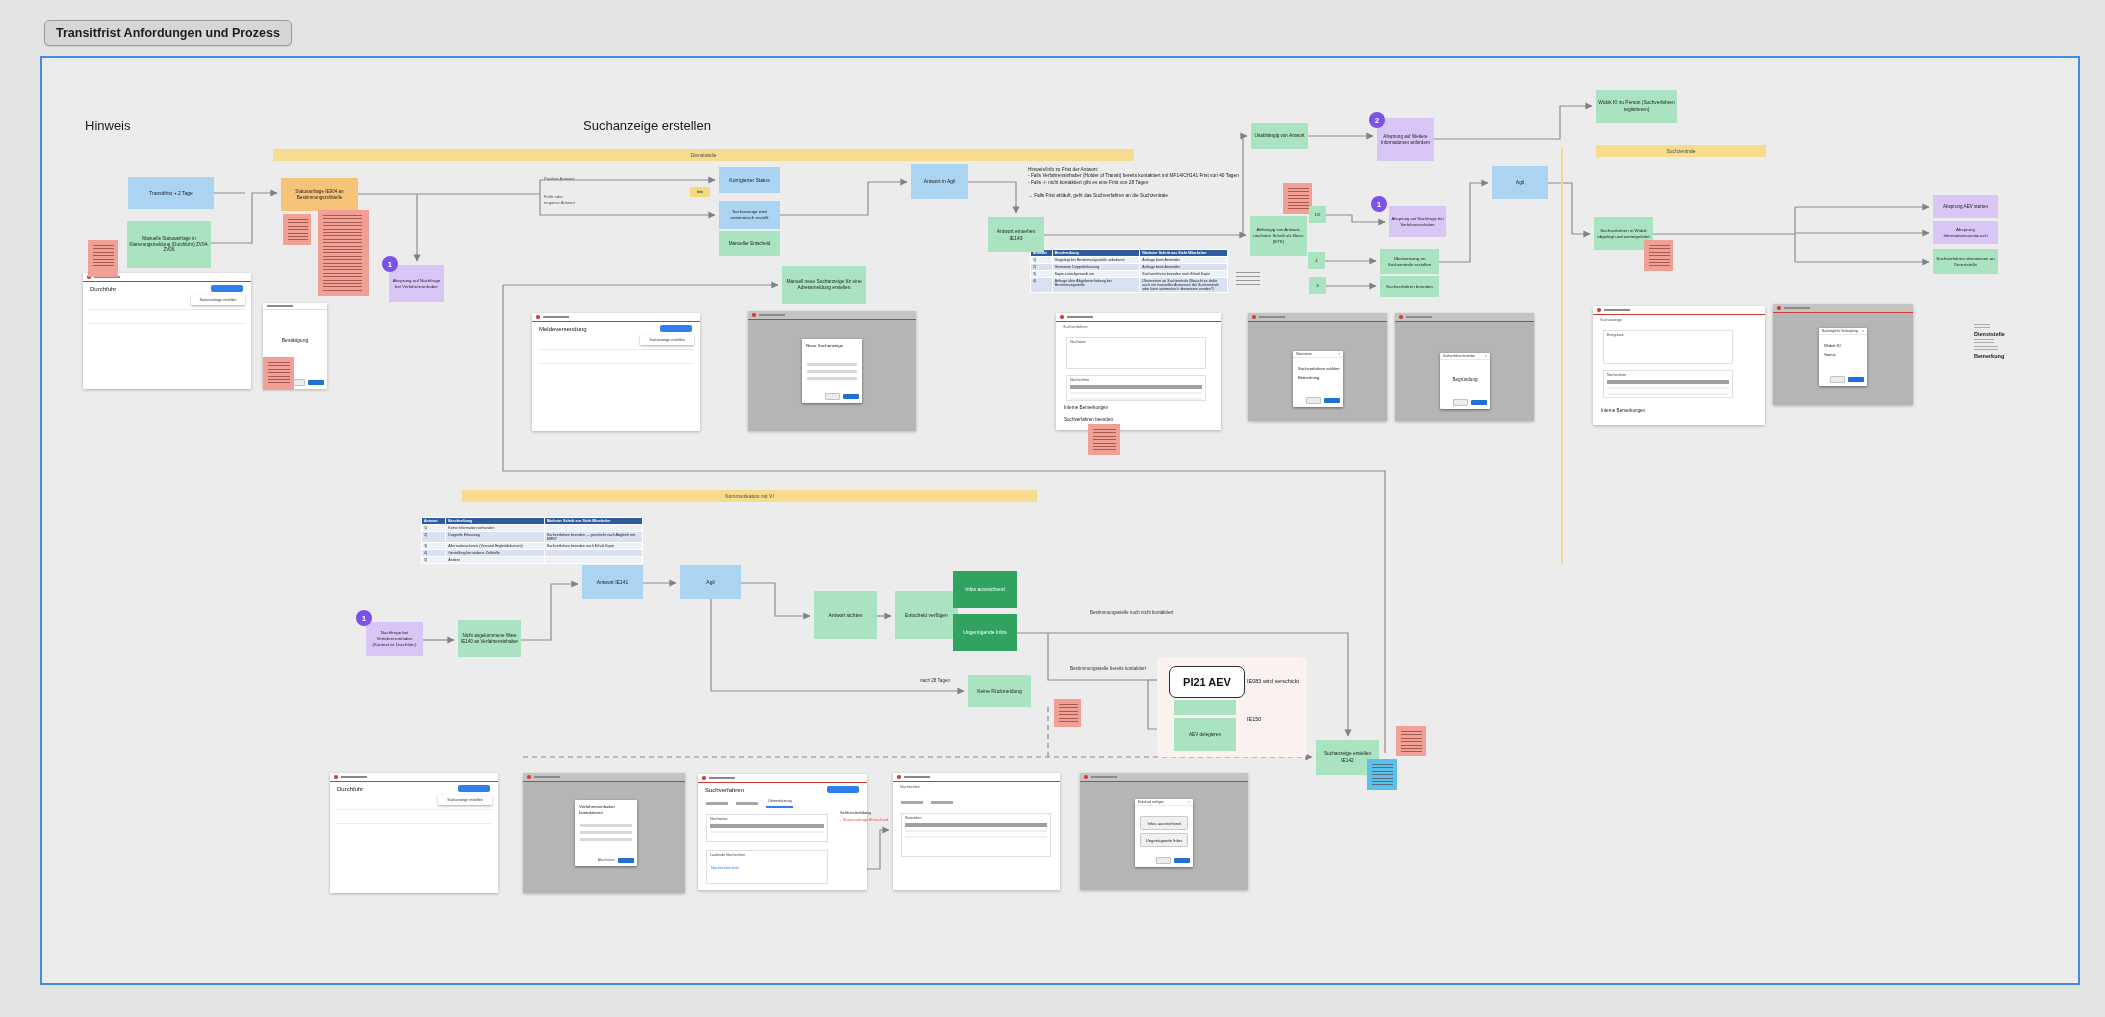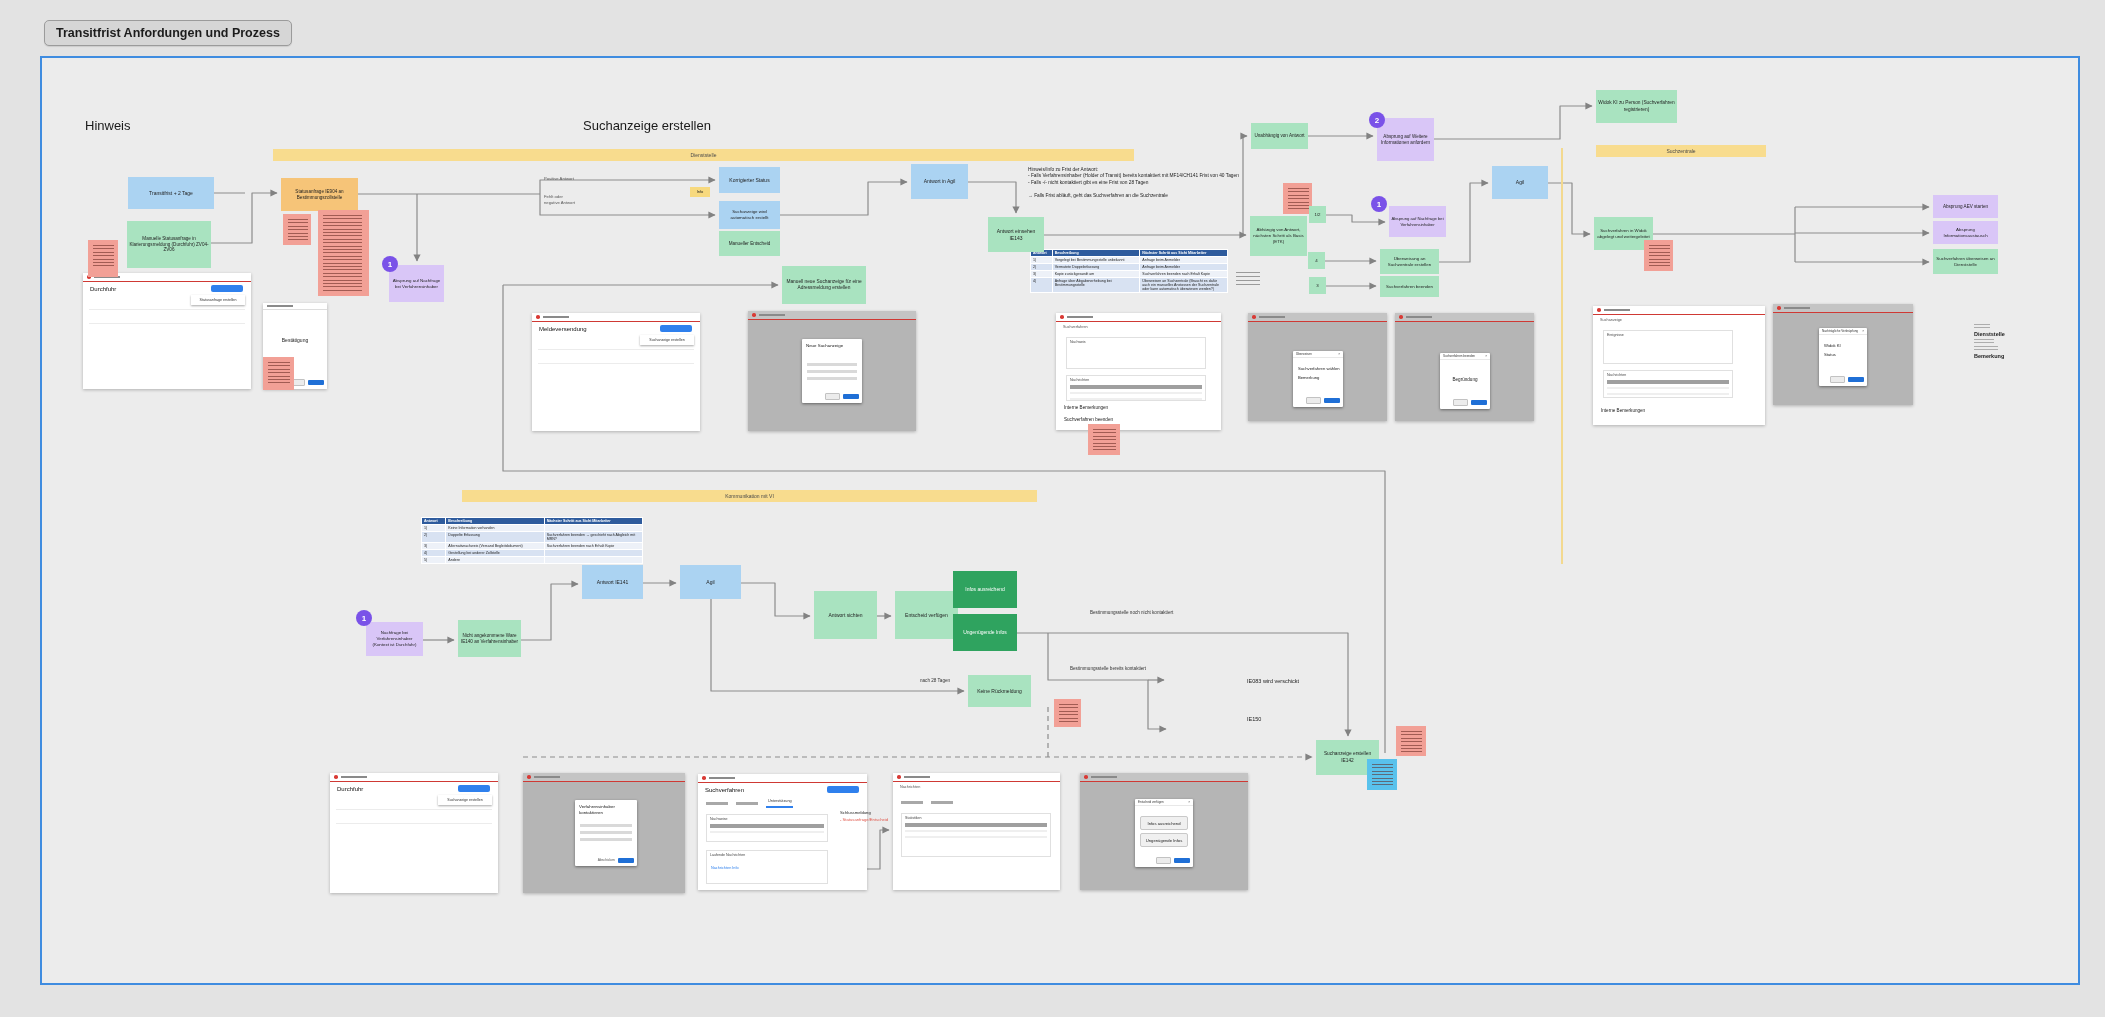--- a/index.html
+++ b/index.html
@@ -117,20 +117,25 @@
       <path d="M711,599 L711,691 L964,691" marker-end="url(#ah)"></path>
       <path d="M717,869 L880,869 L880,830 L889,830" marker-end="url(#ah)"></path>
       <path d="M523,757 L1312,757" stroke-dasharray="5 4" marker-end="url(#ah)"></path>
       <path d="M1048,707 L1048,757" stroke-dasharray="5 4"></path>
     </g>
   </svg>
 
   <div class="vband" style="left:1561px;top:148px;height:416px;"></div>
   <div class="tinylines" style="left:1236px;top:272px;width:24px;height:13px;"></div>
 
+  <div class="pi21">
+    <div class="pi21box">PI21 AEV</div>
+    <div class="pi21green" style="left:17px;top:43px;width:62px;height:15px;"></div>
+    <div class="pi21green" style="left:17px;top:61px;width:62px;height:33px;">AEV delegieren</div>
+  </div>
 
   <div class="infoblock">
     <div class="tiny" style="width:16px;"></div>
     <div class="b1">Dienststelle</div>
     <div class="tiny"></div>
       <div class="tiny" style="width:24px;"></div>
     <div class="b1">Bemerkung</div>
   </div>
 <div class="band" style="left: 273px; top: 149px; width: 861px;">Dienststelle</div>
     <div class="band" style="left: 462px; top: 490px; width: 575px;">Kommunikation mit VI</div>

